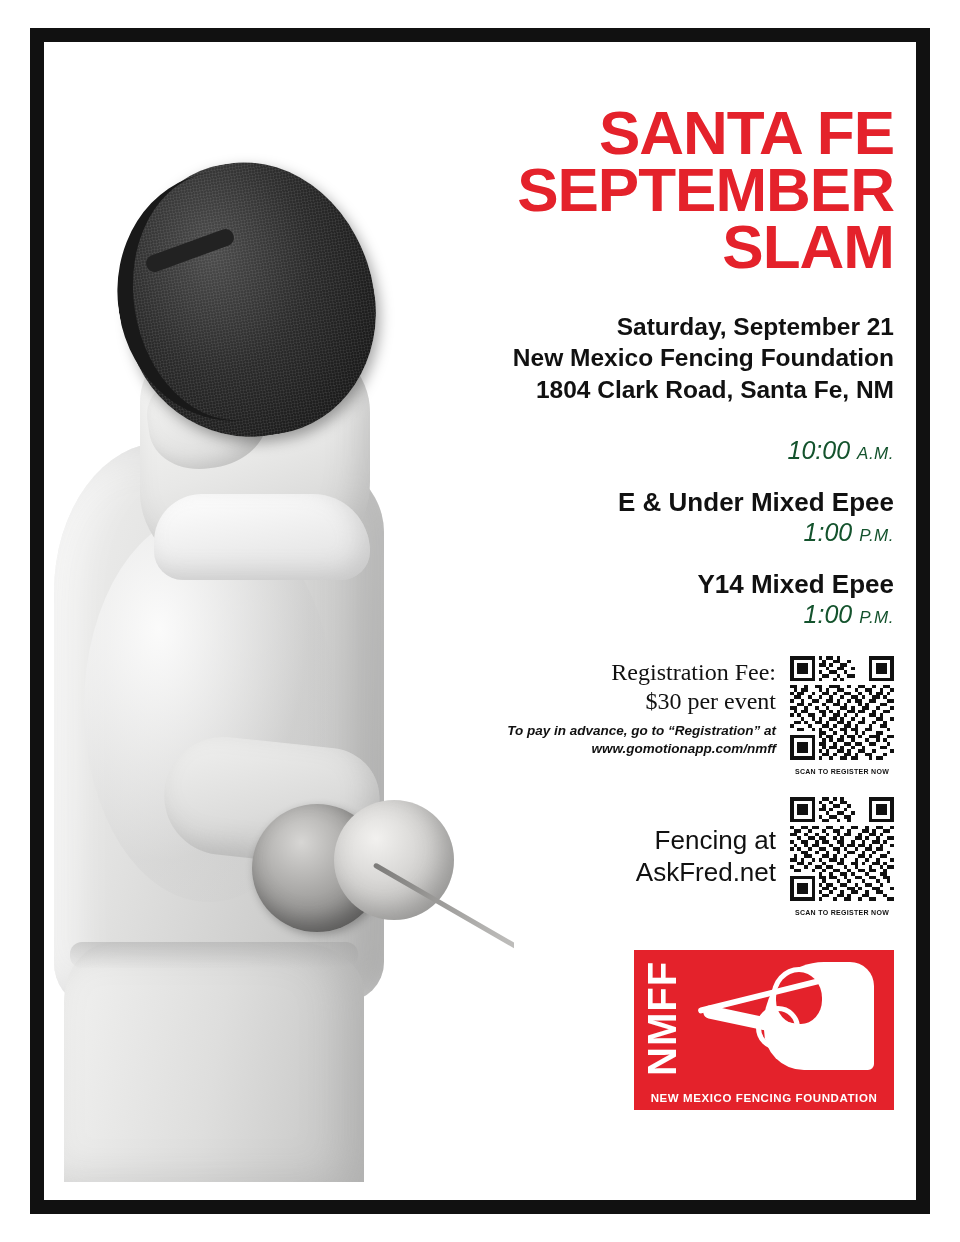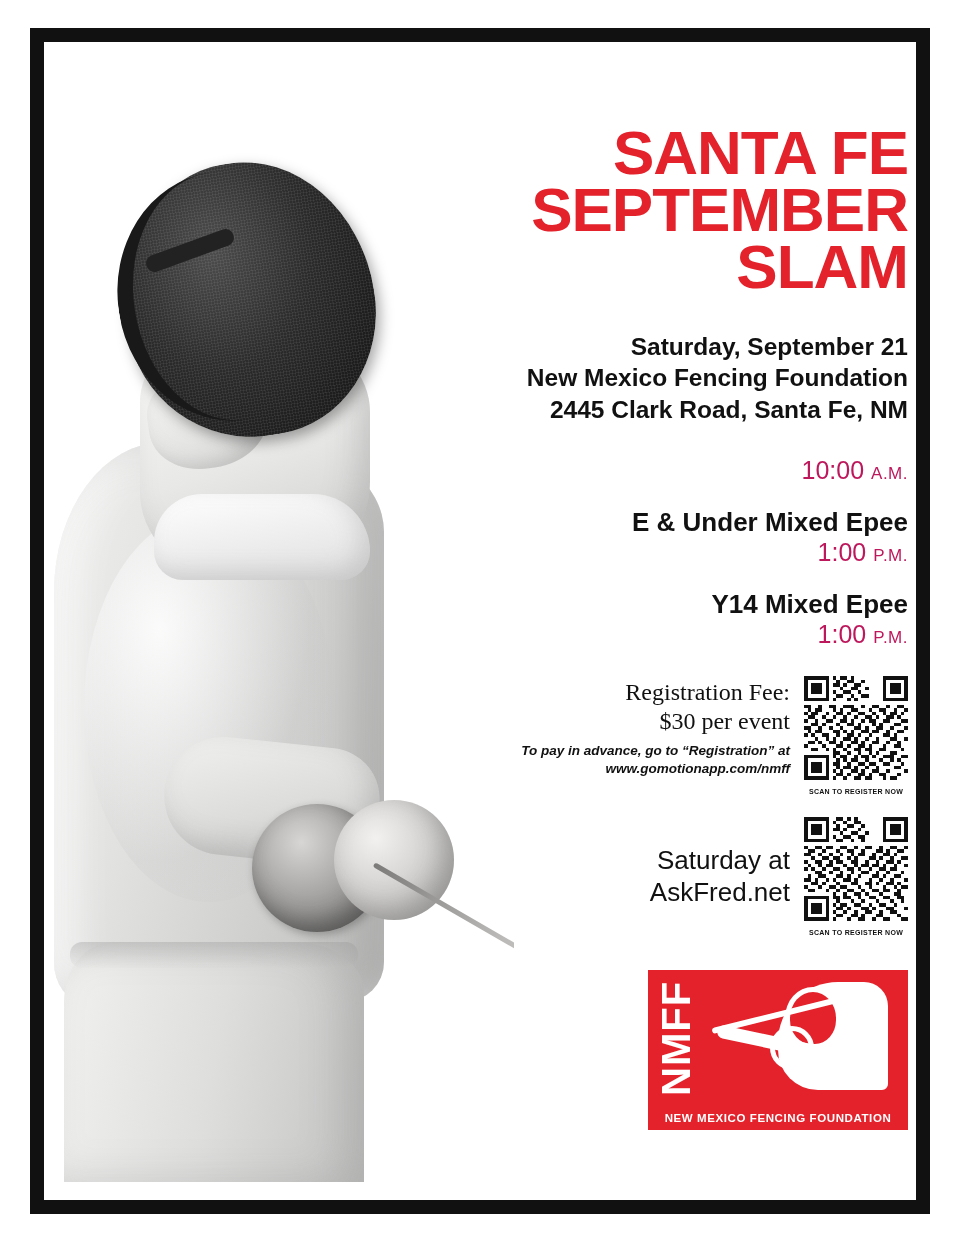--- a/index.html
+++ b/index.html
@@ -203,25 +203,24 @@
     width: 216px;
     height: 86px;
     background: linear-gradient(170deg, #ffffff, #dedede);
     border-radius: 50px 60px 30px 30px;
     box-shadow: inset -10px -8px 22px rgba(140,140,140,0.28);
   }
 
   
   .content {
     position: absolute;
-    right: 8px;
+    right: 22px;
     top: 0;
     width: 450px;
     height: 100%;
-    margin-top: 20px;
   }
   .title {
     margin: 62px 0 0 0;
     color: #e4222b;
     font-family: "Liberation Sans", sans-serif;
     font-weight: bold;
     font-size: 62px;
     line-height: 0.92;
     letter-spacing: -1px;
     text-align: right;
@@ -243,24 +242,25 @@
     text-align: right;
   }
   .event { margin-bottom: 22px; }
   .event-name {
     color: #111;
     font-size: 26px;
     font-weight: bold;
     line-height: 1.1;
   }
   .event-time {
-    color: #be185d;
+    color: #14532d;
     font-size: 25px;
     font-weight: normal;
     line-height: 1.25;
+    font-style: italic;
   }
   .event-time .ampm {
     font-size: 17px;
     letter-spacing: 0.5px;
   }
 
   
   .reg-row {
     display: flex;
     align-items: flex-start;
@@ -441,21 +441,21 @@
 
         <div class="title">
           <div>SANTA FE</div>
           <div>SEPTEMBER</div>
           <div>SLAM</div>
         </div>
 
         <div class="eventinfo">
           <div>Saturday, September 21</div>
           <div>New Mexico Fencing Foundation</div>
-          <div>2445 Clark Road, Santa Fe, NM</div>
+          <div>1804 Clark Road, Santa Fe, NM</div>
         </div>
 
         <div class="events">
           <div class="event">
             <div class="event-time">
               <span>10:00</span>
               <span class="ampm">A.M.</span>
             </div>
           </div>
           <div class="event">
@@ -689,21 +689,21 @@
                   <rect x="22" y="28" width="1" height="1"></rect>
                   <rect x="24" y="28" width="2" height="1"></rect>
               </g>
             </svg>
             <div class="qr-caption">SCAN TO REGISTER NOW</div>
           </div>
         </div>
 
         <div class="reg-row2">
           <div class="reg-text2">
-            <div>Saturday at</div>
+            <div>Fencing at</div>
             <div>AskFred.net</div>
           </div>
           <div class="qr-wrap">
             <svg class="qr" viewBox="0 0 29 29" shape-rendering="crispEdges">
               <rect width="29" height="29" fill="#fff"></rect>
               <g fill="#111">
                 <rect x="0" y="0" width="7" height="1"></rect>
                   <rect x="0" y="6" width="7" height="1"></rect>
                 <rect x="0" y="0" width="1" height="7"></rect>
                   <rect x="6" y="0" width="1" height="7"></rect>

